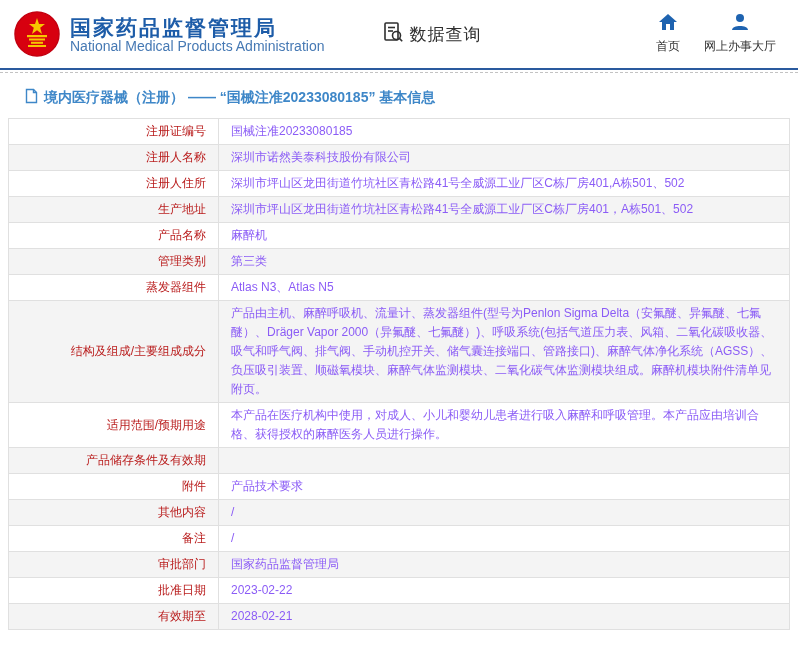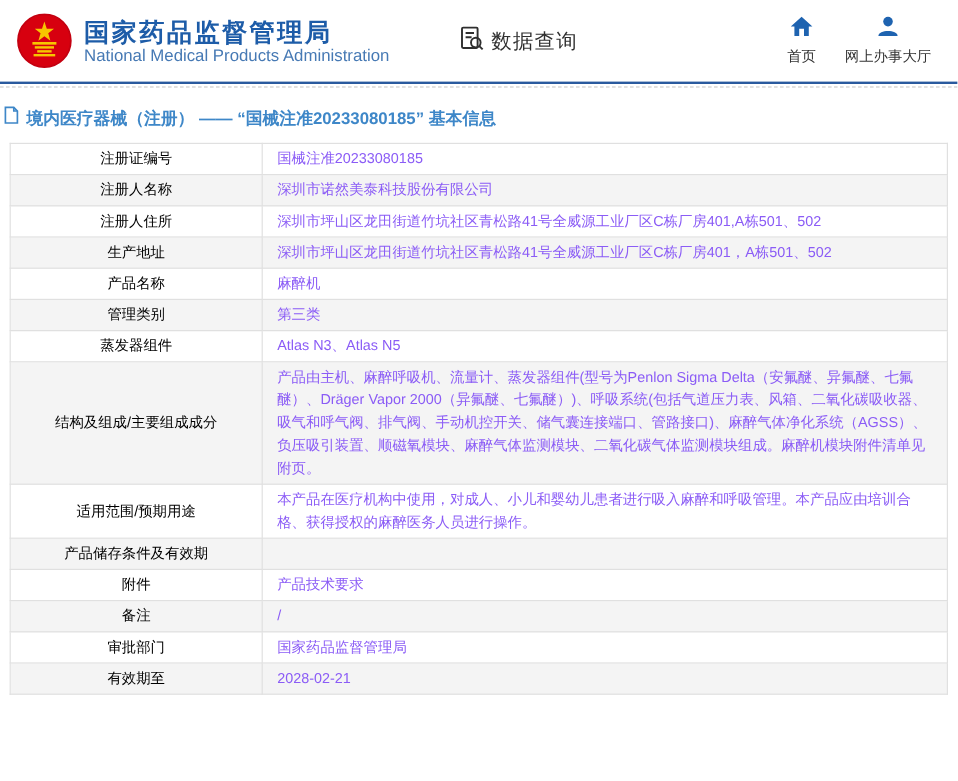--- a/index.html
+++ b/index.html
@@ -24,28 +24,28 @@
   .brand-en{font-size:14px;color:#4679b4;line-height:13px;}
   .section-title{display:flex;align-items:center;margin-left:58px;cursor:pointer;}
   .section-title .st-label{font-size:17px;color:#2f2f2f;margin-left:5px;letter-spacing:1px;}
   .header-nav{margin-left:auto;display:flex;align-items:flex-start;gap:24px;}
   .nav-item{display:flex;flex-direction:column;align-items:center;cursor:pointer;}
   .nav-item .nav-label{font-size:12px;color:#333;margin-top:3px;white-space:nowrap;}
   .blue-line{height:2px;background:var(--header-line-blue);}
   .dash-line{height:3px;border-bottom:1px dashed #c3c3c3;margin-bottom:2px;}
 
   
-  .breadcrumb{display:flex;align-items:center;padding:13px 8px 10px 2px;}
+  .breadcrumb{display:flex;align-items:center;padding:13px 8px 10px 24px;}
   .breadcrumb .bc-text{font-size:14px;font-weight:bold;color:var(--breadcrumb-blue);margin-left:5px;}
 
   
   .info-table{width:782px;margin:0 8px;border-collapse:collapse;table-layout:fixed;}
   .info-table td{border:1px solid var(--border-gray);font-size:12px;line-height:19px;padding:3px 12px;vertical-align:middle;}
   .info-table tr:nth-child(even){background:var(--row-alt-bg);}
-  .label-cell{width:210px;text-align:center;color:#000000;}
+  .label-cell{width:210px;text-align:right;color:#b91c1c;}
   .value-cell{text-align:left;color:#8b5cf6;white-space:pre-line;word-break:break-all;}
 </style>
 </head>
 <body>
 
 <div class="header">
   <div class="brand">
     <span class="emblem">
       <svg width="46" height="46" viewBox="0 0 46 46">
         <circle cx="23" cy="23" r="22" fill="#d7000f"></circle>
@@ -149,25 +149,33 @@
       </tr>
       <tr>
         <td class="label-cell">产品储存条件及有效期</td>
         <td class="value-cell"></td>
       </tr>
       <tr>
         <td class="label-cell">附件</td>
         <td class="value-cell">产品技术要求</td>
       </tr>
       <tr>
+        <td class="label-cell">其他内容</td>
+        <td class="value-cell">/</td>
+      </tr>
+      <tr>
         <td class="label-cell">备注</td>
         <td class="value-cell">/</td>
       </tr>
       <tr>
         <td class="label-cell">审批部门</td>
         <td class="value-cell">国家药品监督管理局</td>
+      </tr>
+      <tr>
+        <td class="label-cell">批准日期</td>
+        <td class="value-cell">2023-02-22</td>
       </tr>
       <tr>
         <td class="label-cell">有效期至</td>
         <td class="value-cell">2028-02-21</td>
       </tr>
     </tbody>
 </table>
 
 </body></html>

